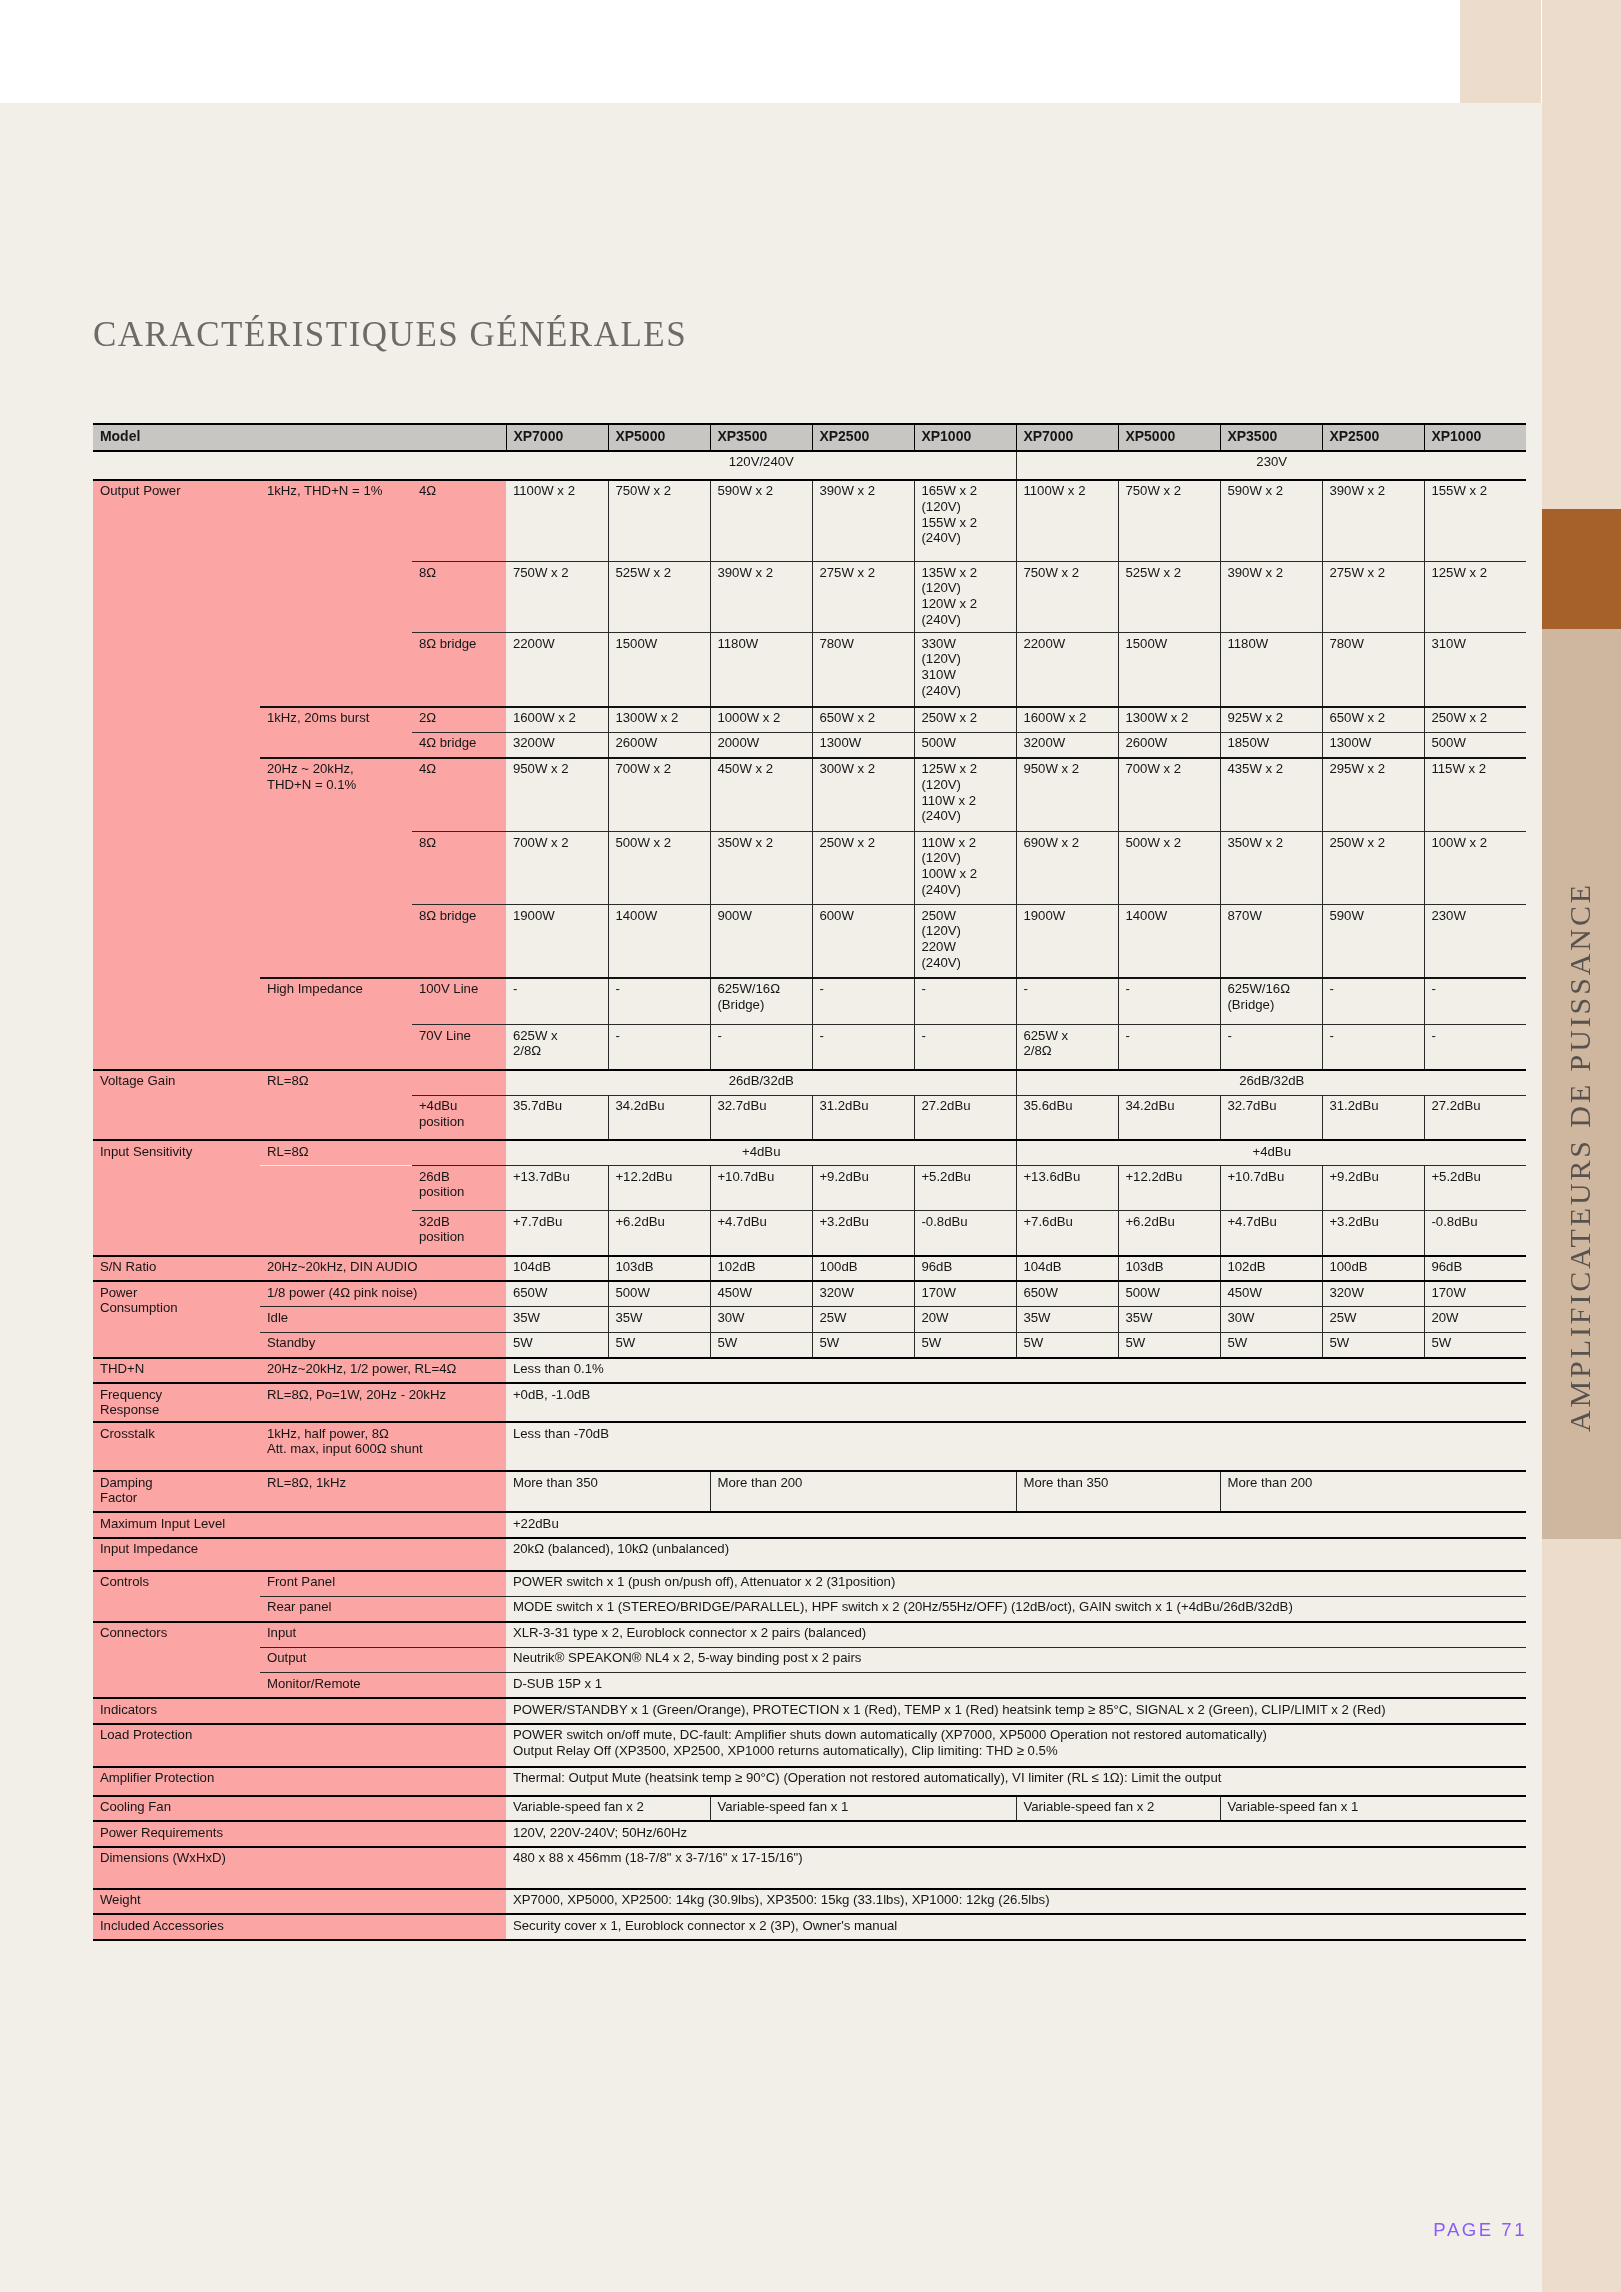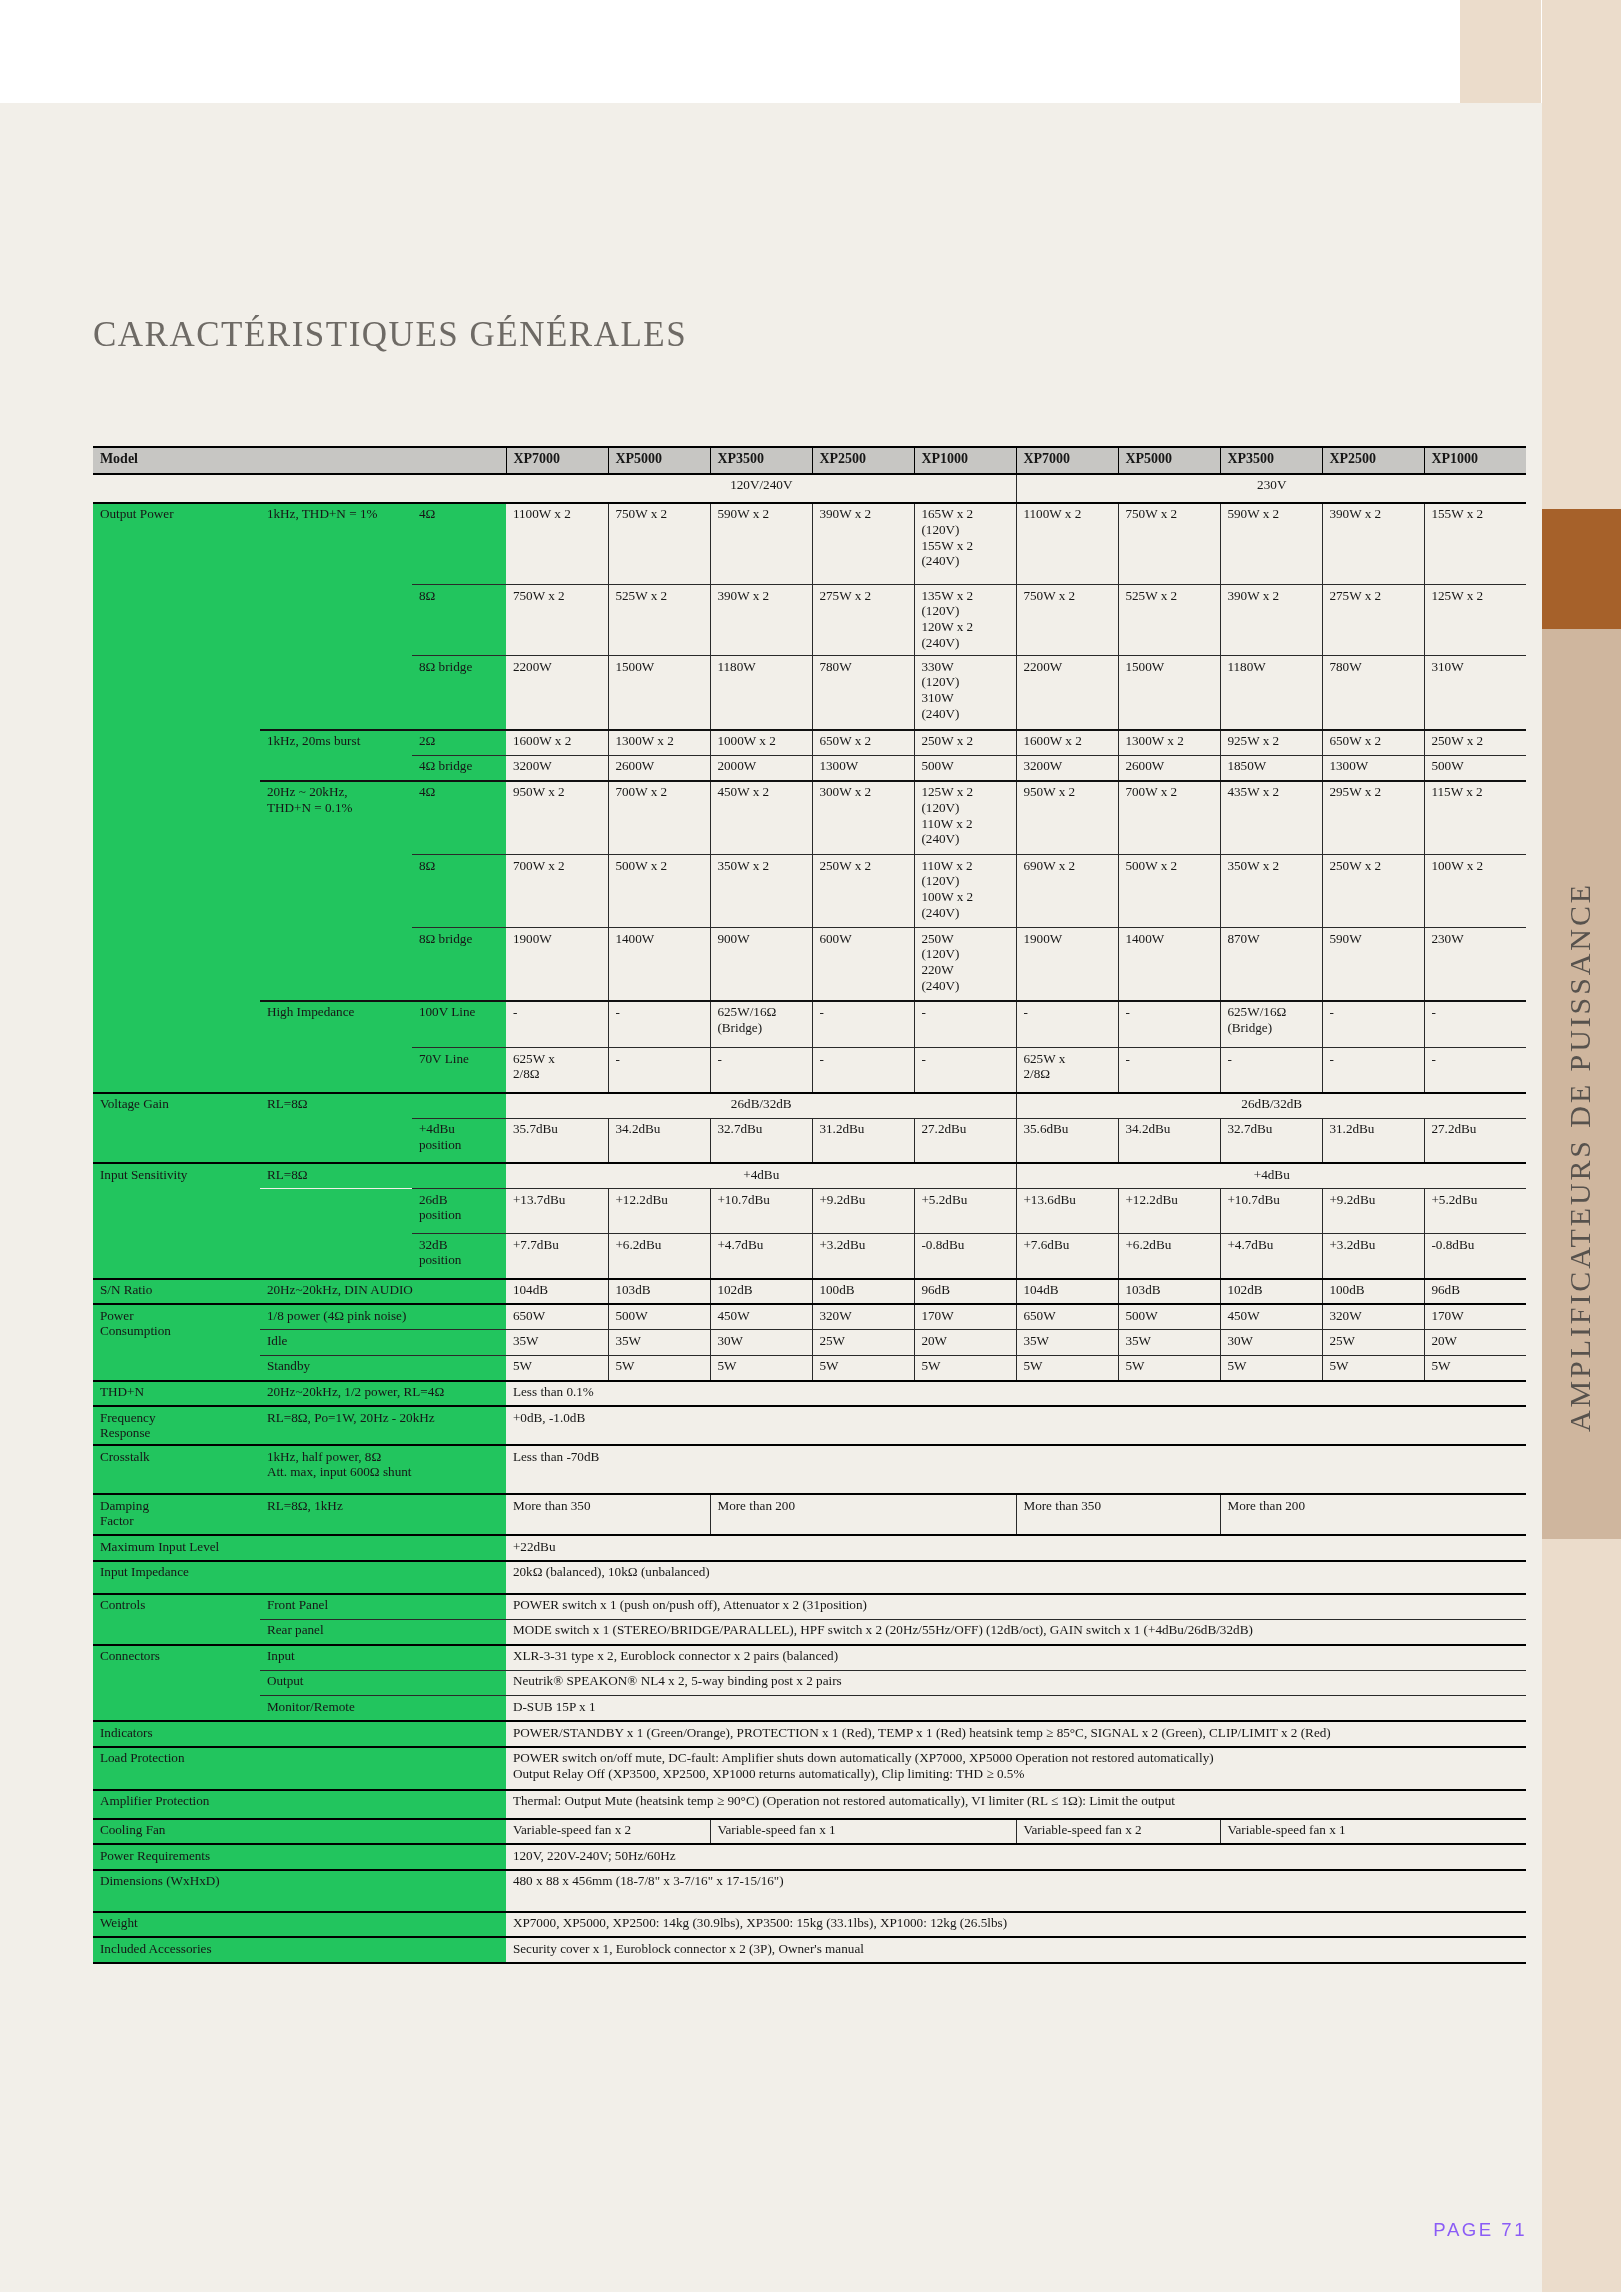--- a/index.html
+++ b/index.html
@@ -19,39 +19,39 @@
   }
   .vtext{
     position:absolute;left:1580px;top:1157px;
     transform:translate(-50%,-50%) rotate(-90deg);white-space:nowrap;
     font-family:"Liberation Serif", serif;font-size:30px;letter-spacing:2.9px;color:#57524d;
   }
   .pagenum{
     position:absolute;top:2219px;right:94px;
     font-size:18.6px;letter-spacing:2.5px;color:#8b5cf6;
   }
-  .table-wrap{position:absolute;left:93px;top:446px;width:1432px;font-family:Liberation Serif, serif;}
+  .table-wrap{position:absolute;left:93px;top:423px;width:1432px;}
   table{width:1432px;border-collapse:collapse;table-layout:fixed;}
   td{
     border:0;border-top:1px solid #2a2a2a;
     padding:2.9px 5.9px 2px 6.9px;vertical-align:top;
     font-size:13.2px;line-height:1.18;white-space:pre-line;
     overflow:hidden;
   }
   tr.head td{
     background:#c7c6c3;font-weight:700;font-size:14px;
     border-top:2.5px solid #000;border-bottom:2.5px solid #000;
     white-space:nowrap;
   }
   tr.head td + td{border-left:1px solid #000;}
   tr.subhead td{border-top:0;}
   tr.sec td{border-top:2.5px solid #000;}
   tr.mid td{border-top:2px solid #111;}
   tr:last-child td{border-bottom:2.5px solid #000;}
-  .lab{background:#22c55e;}
+  .lab{background:#fca5a5;}
   .nolab{background:transparent;}
   .nt{border-top:0 !important;}
   .bl{border-left:1px solid #2a2a2a;}
   .ctr{text-align:center;}
 </style>
 </head>
 <body>
 
 <div class="ivory-bg" style="background: rgb(242, 239, 233);"></div>
 <div class="side-strip" style="background: rgb(235, 220, 203);"></div>

